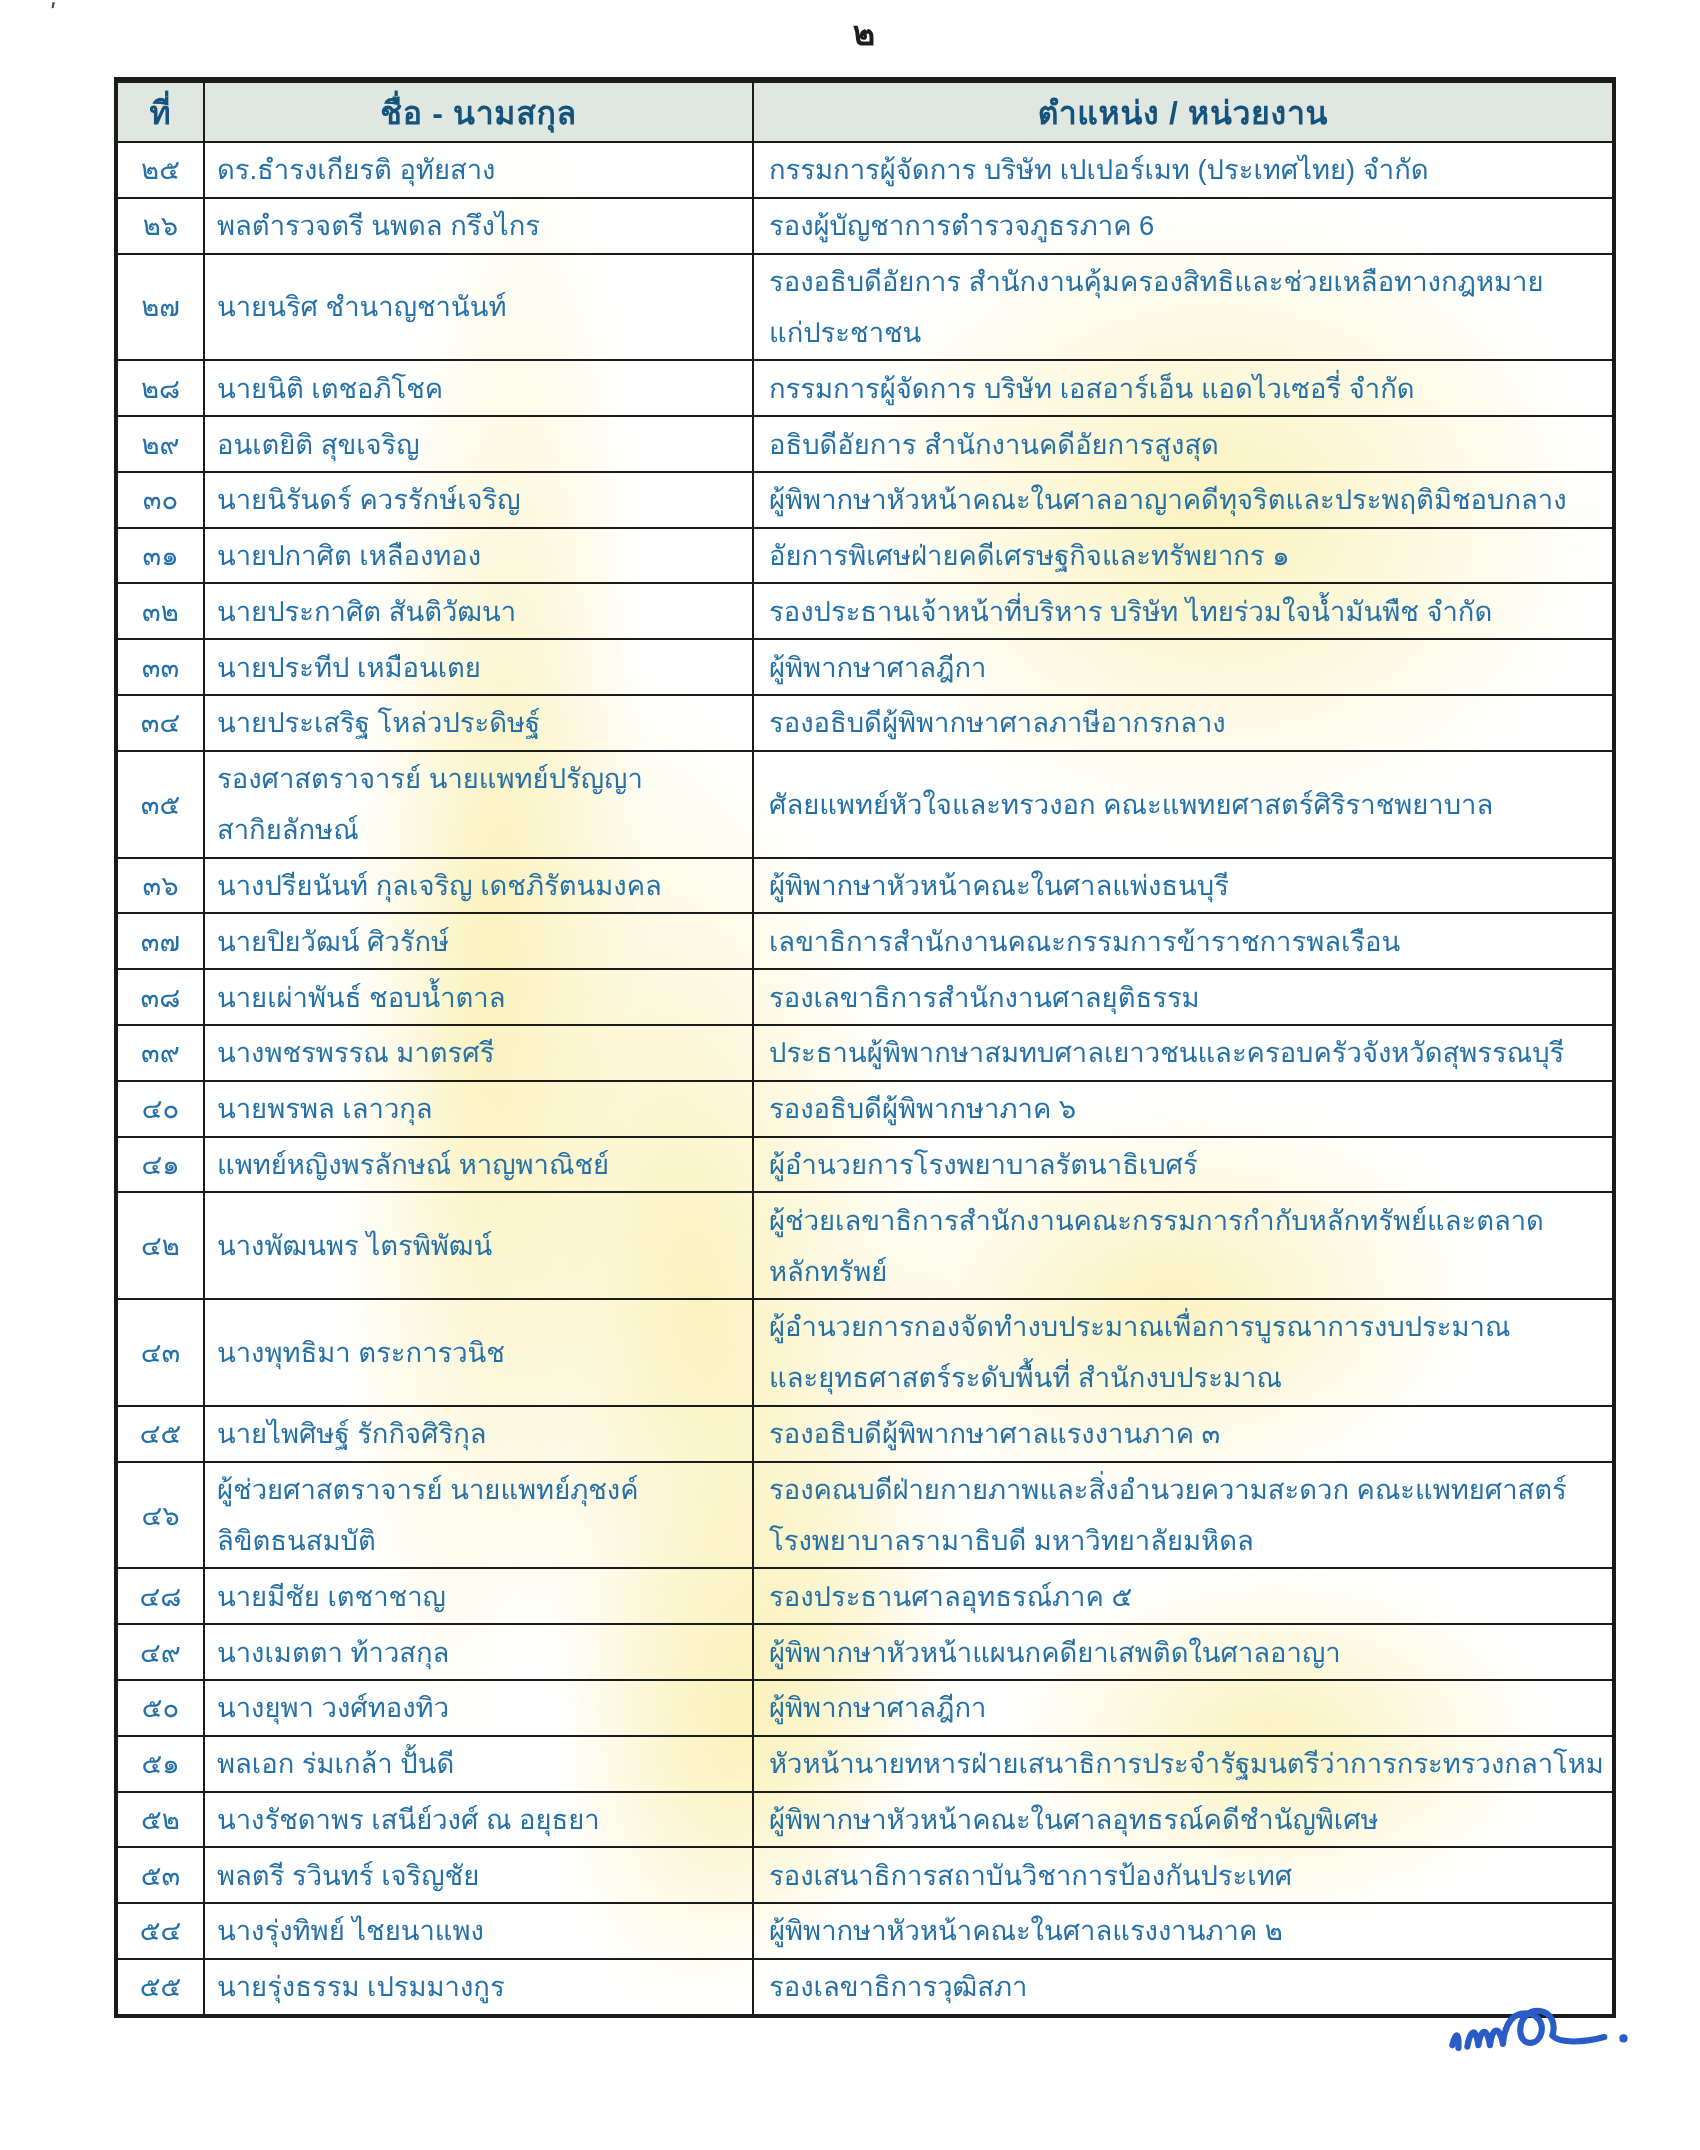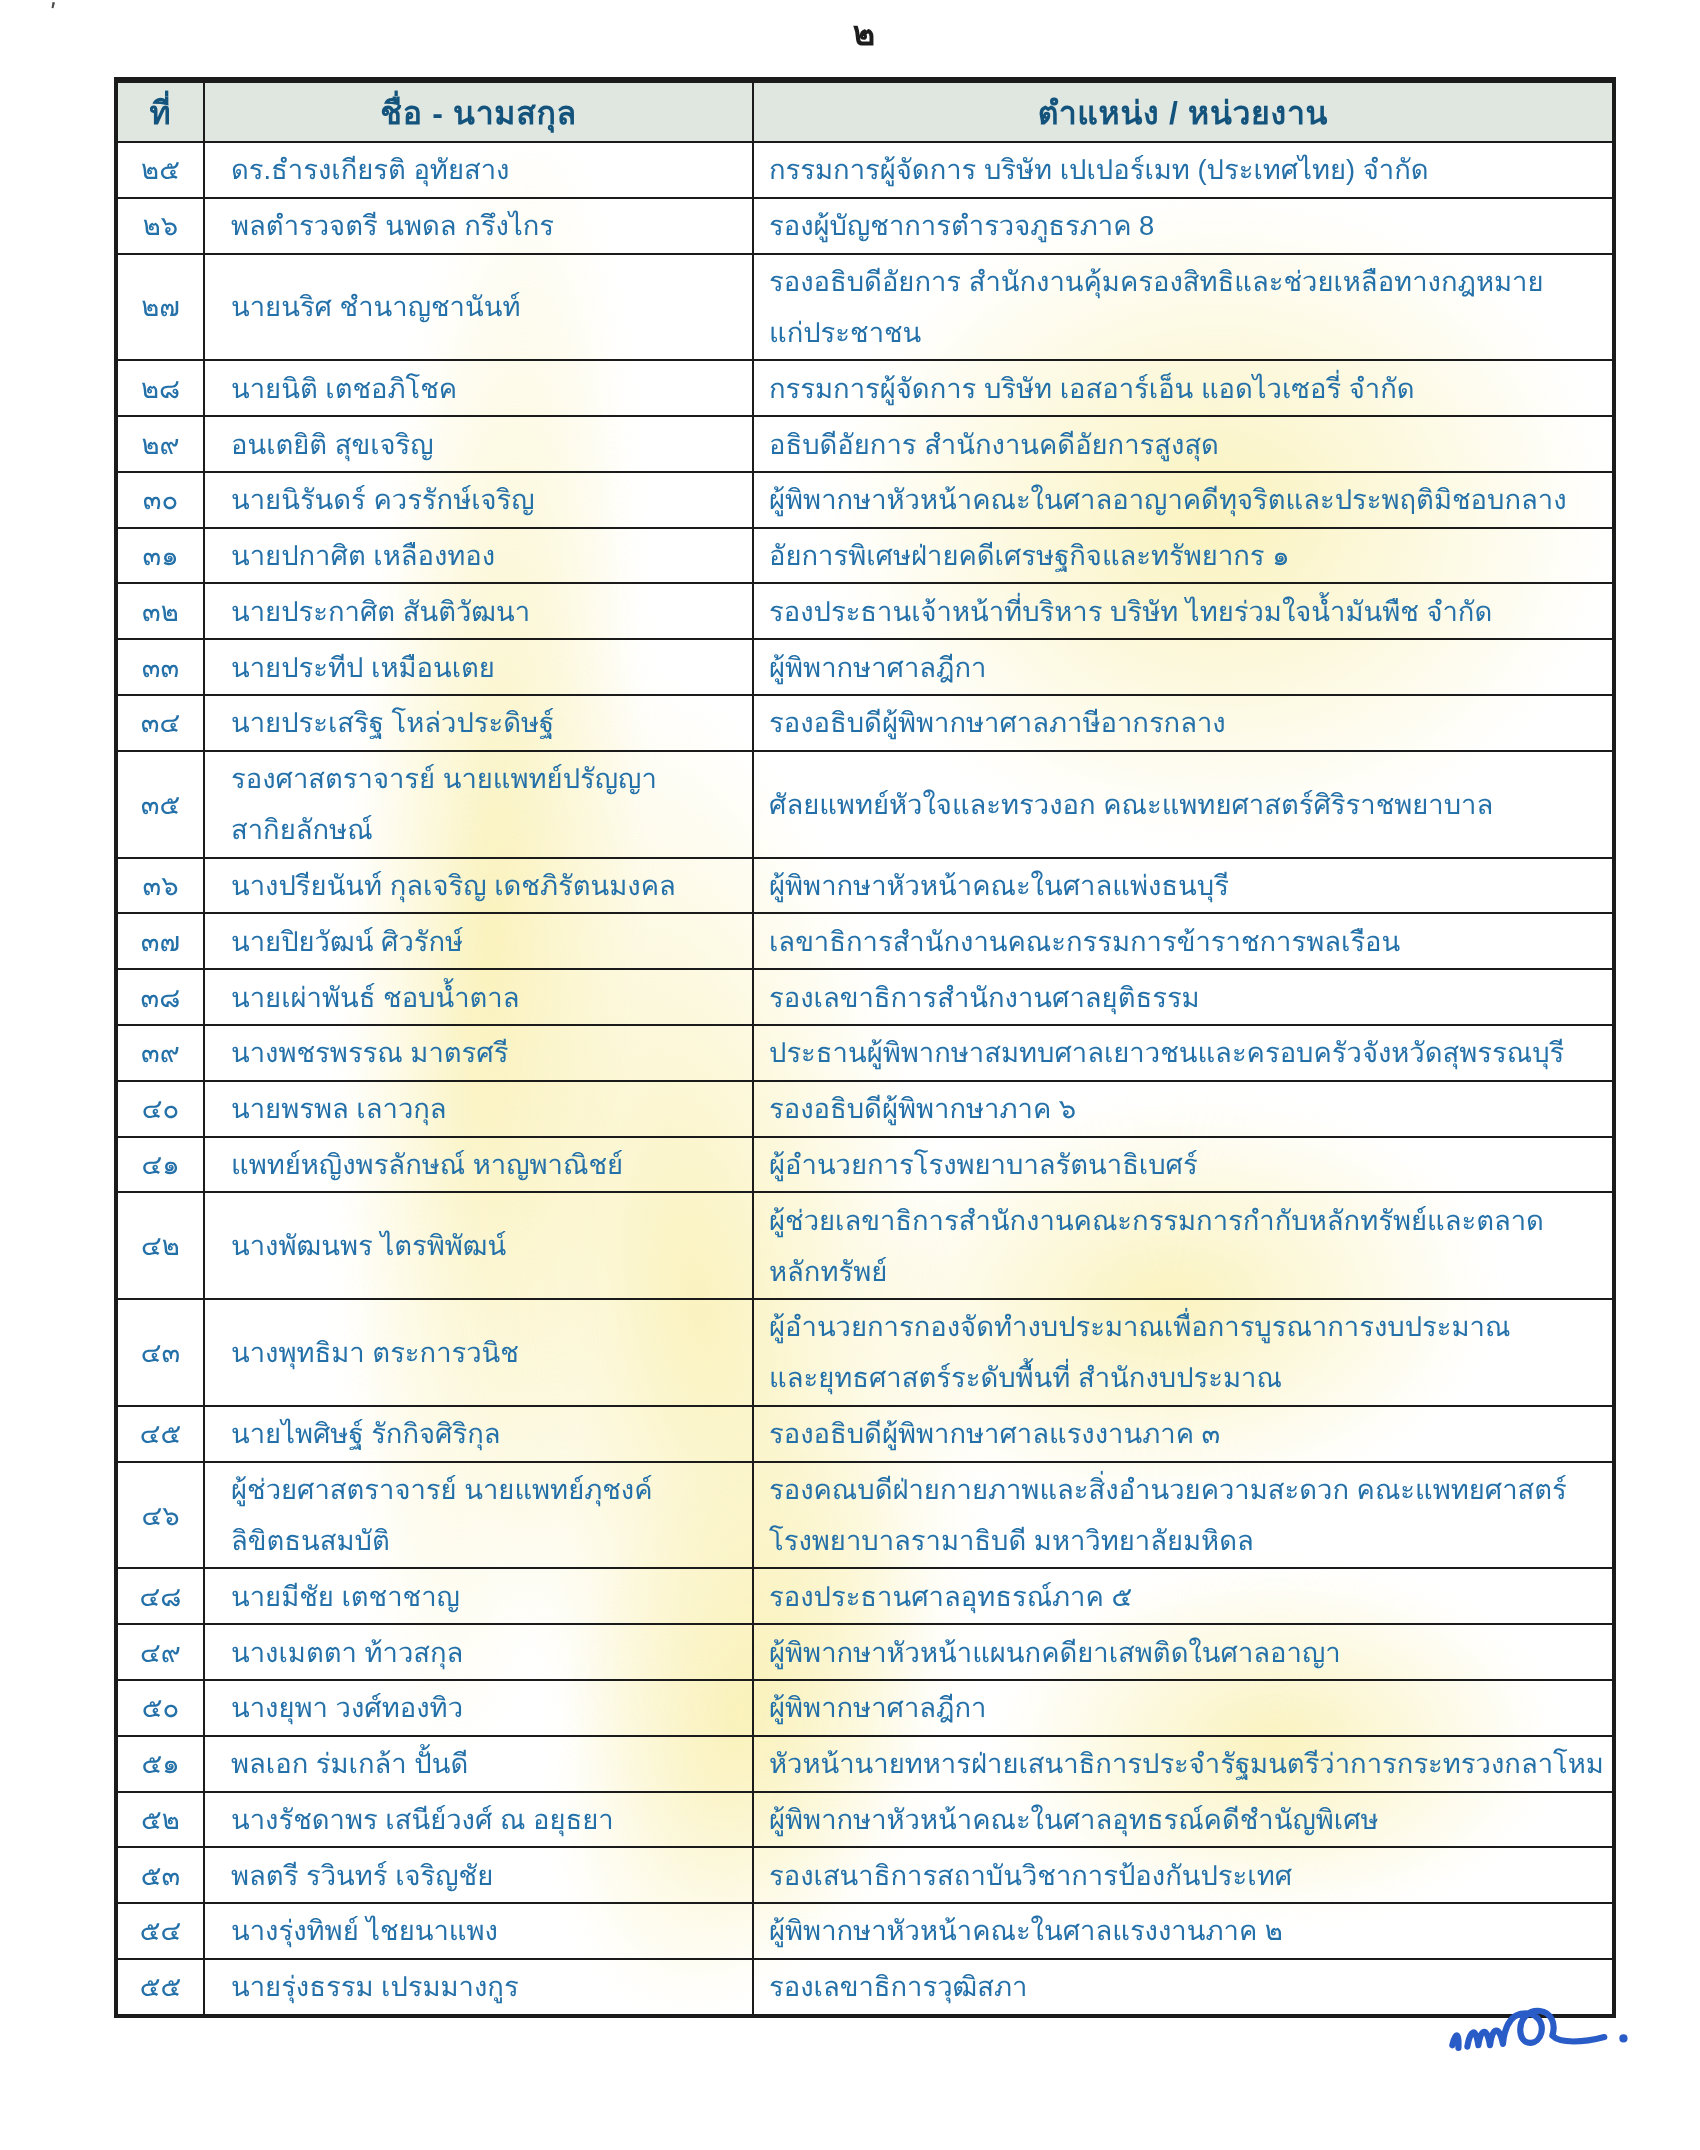--- a/index.html
+++ b/index.html
@@ -80,21 +80,21 @@
   }
   .doc-table td {
     color: #2470a8;
     font-size: 27.4px;
     line-height: 51px;
     padding: 1.4px 5.5px;
     white-space: pre-line;
     background: transparent;
   }
   td.cell-no   { text-align: center; padding: 1.4px 0; margin-top: 33px; }
-  td.cell-name { padding-left: 26px; }
+  td.cell-name { padding-left: 12px; }
   td.cell-pos  { padding-left: 15px; }
 
   .signature {
     position: absolute;
     left: 1437px;
     top: 1985px;
     z-index: 2;
   }
 </style>
 </head>
@@ -126,21 +126,21 @@
   </thead>
   <tbody>
       <tr>
         <td class="cell-no">๒๕</td>
         <td class="cell-name">ดร.ธำรงเกียรติ  อุทัยสาง</td>
         <td class="cell-pos">กรรมการผู้จัดการ บริษัท เปเปอร์เมท (ประเทศไทย) จำกัด</td>
       </tr>
       <tr>
         <td class="cell-no">๒๖</td>
         <td class="cell-name">พลตำรวจตรี นพดล  กรึงไกร</td>
-        <td class="cell-pos">รองผู้บัญชาการตำรวจภูธรภาค 8</td>
+        <td class="cell-pos">รองผู้บัญชาการตำรวจภูธรภาค 6</td>
       </tr>
       <tr>
         <td class="cell-no">๒๗</td>
         <td class="cell-name">นายนริศ  ชำนาญชานันท์</td>
         <td class="cell-pos">รองอธิบดีอัยการ สำนักงานคุ้มครองสิทธิและช่วยเหลือทางกฎหมาย
 แก่ประชาชน</td>
       </tr>
       <tr>
         <td class="cell-no">๒๘</td>
         <td class="cell-name">นายนิติ  เตชอภิโชค</td>

